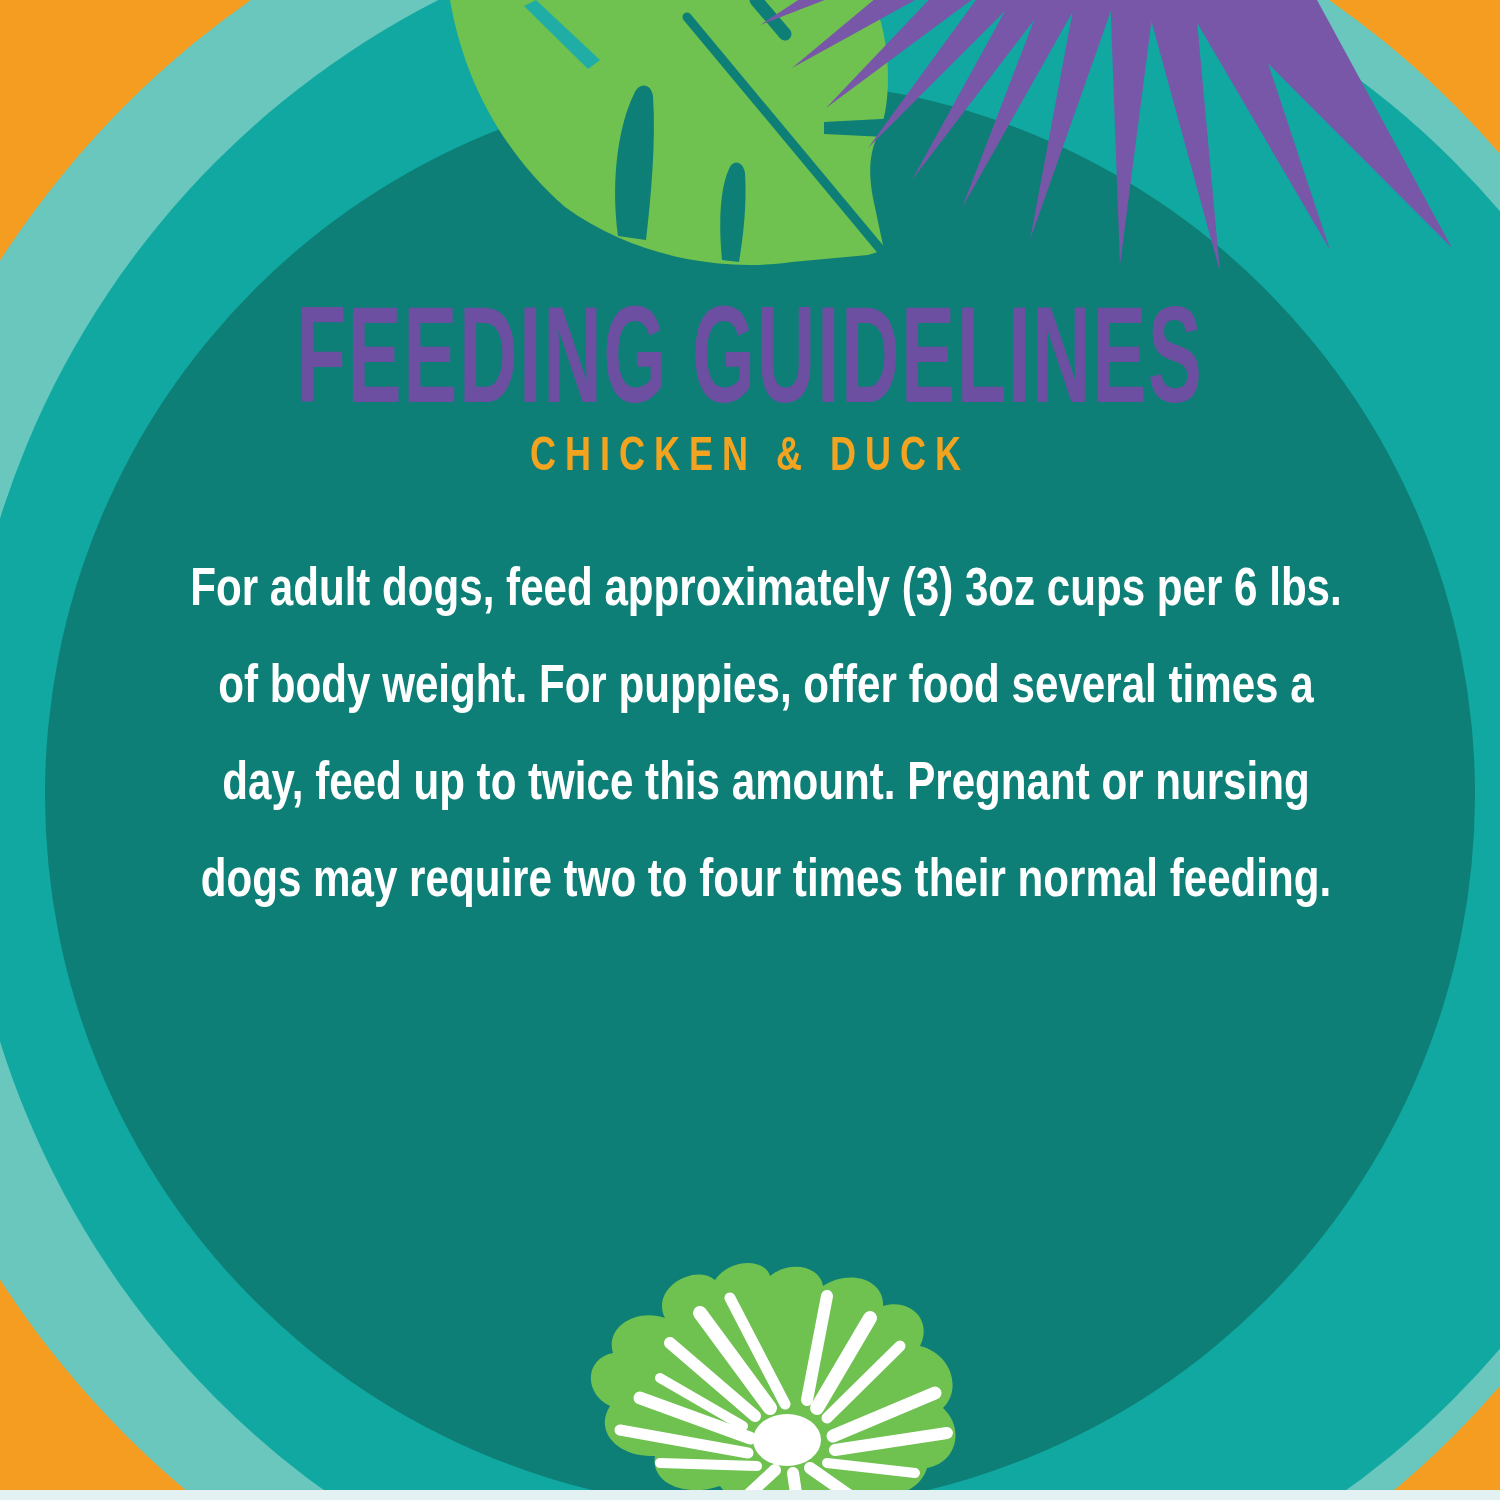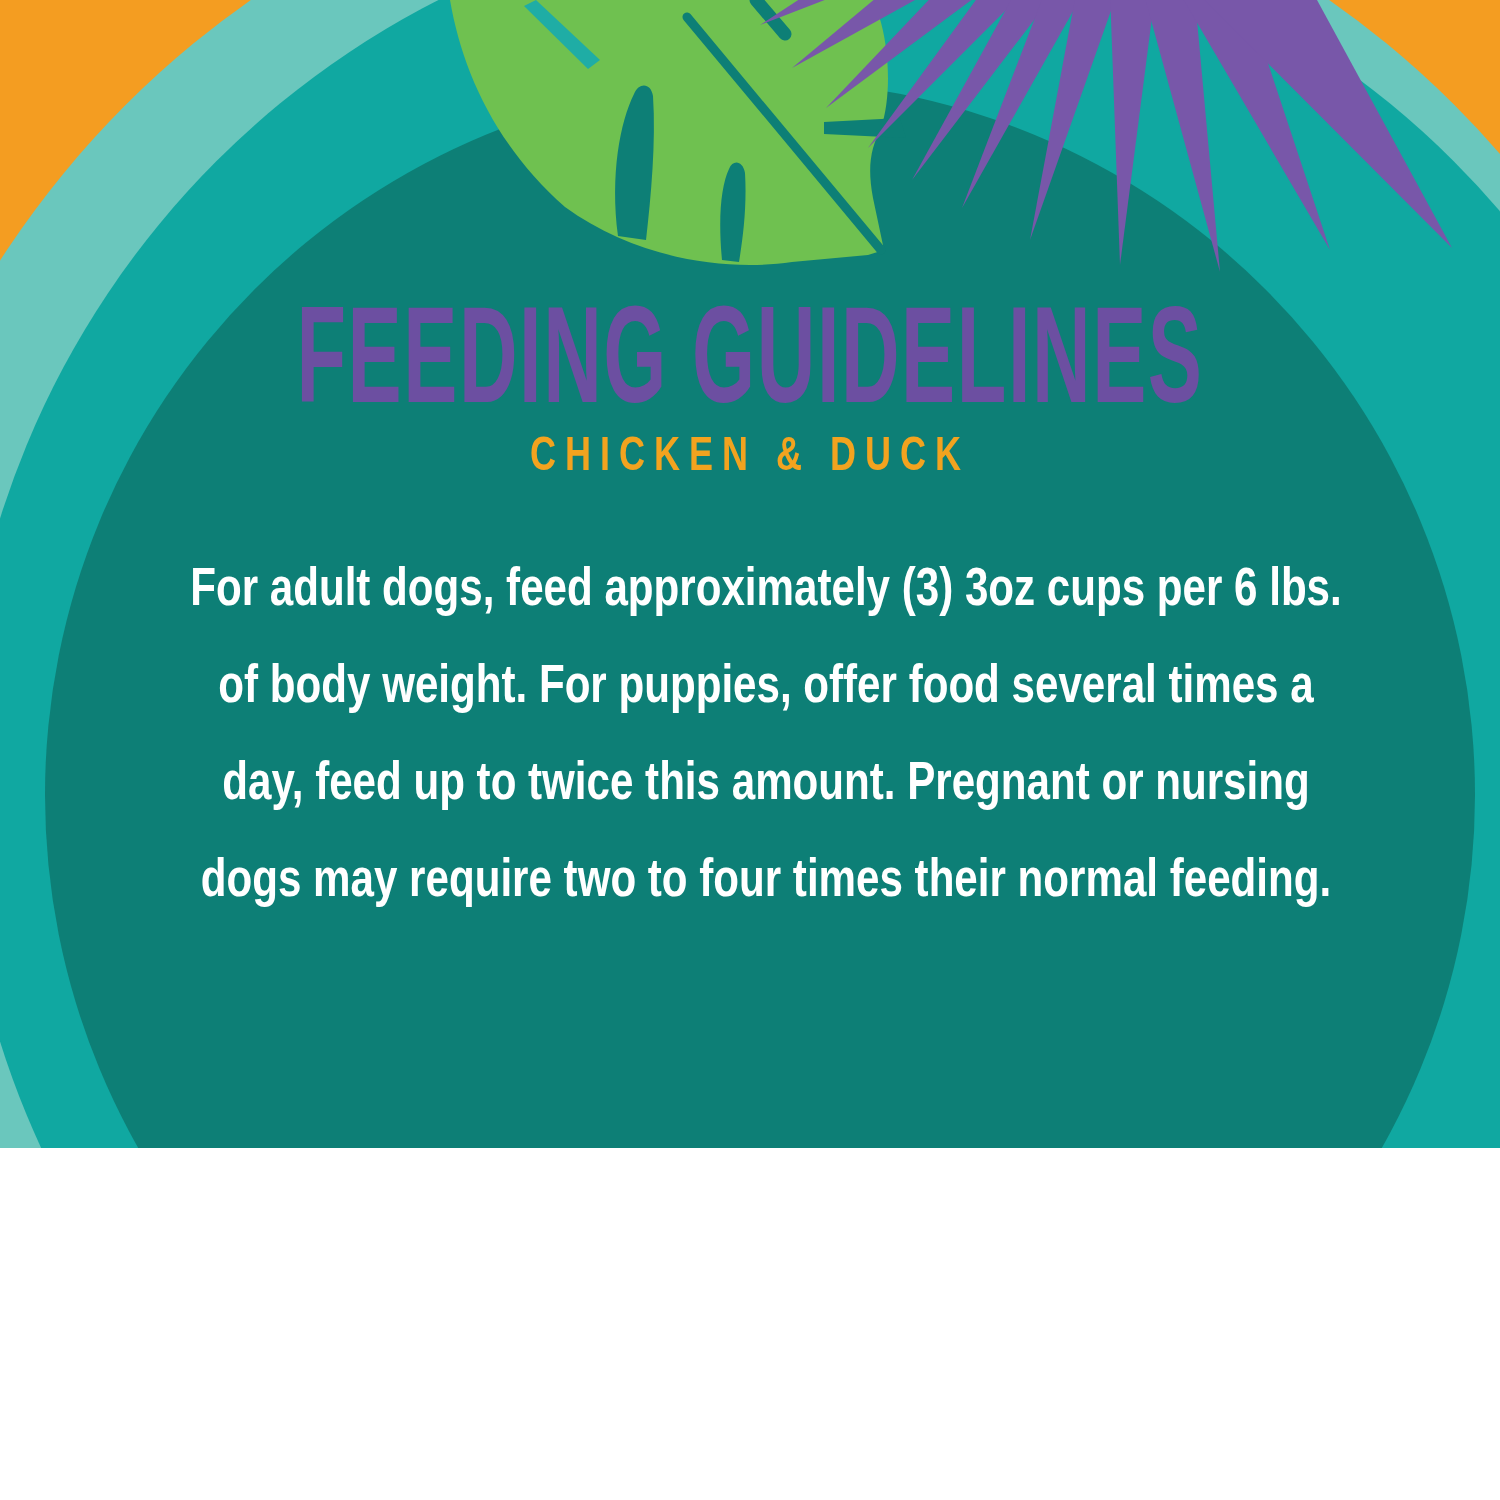--- a/index.html
+++ b/index.html
@@ -1,17 +1,17 @@
 <!DOCTYPE html>
 <html><head>
 <meta charset="utf-8">
 <style>
   html,body{margin:0;padding:0;background:#fff;}
   .stage{
-    position:relative;width:1500px;height:1148px;overflow:hidden;
+    position:relative;width:1500px;height:1500px;overflow:hidden;
     background:#F49D21;
     font-family:"Liberation Sans",sans-serif;
   }
   .circle{position:absolute;border-radius:50%;}
   .circle.seafoam{left:-150px;top:-170px;width:1880px;height:1880px;background:#6AC7BD;}
   .circle.teal{left:-40px;top:-95px;width:1750px;height:1750px;background:#10A8A1;}
   .circle.dark{left:45px;top:80px;width:1430px;height:1430px;background:#0D7F76;}
   .deco{position:absolute;}
   .deco.monstera{left:420px;top:0;}
   .deco.palm{left:740px;top:0;}

